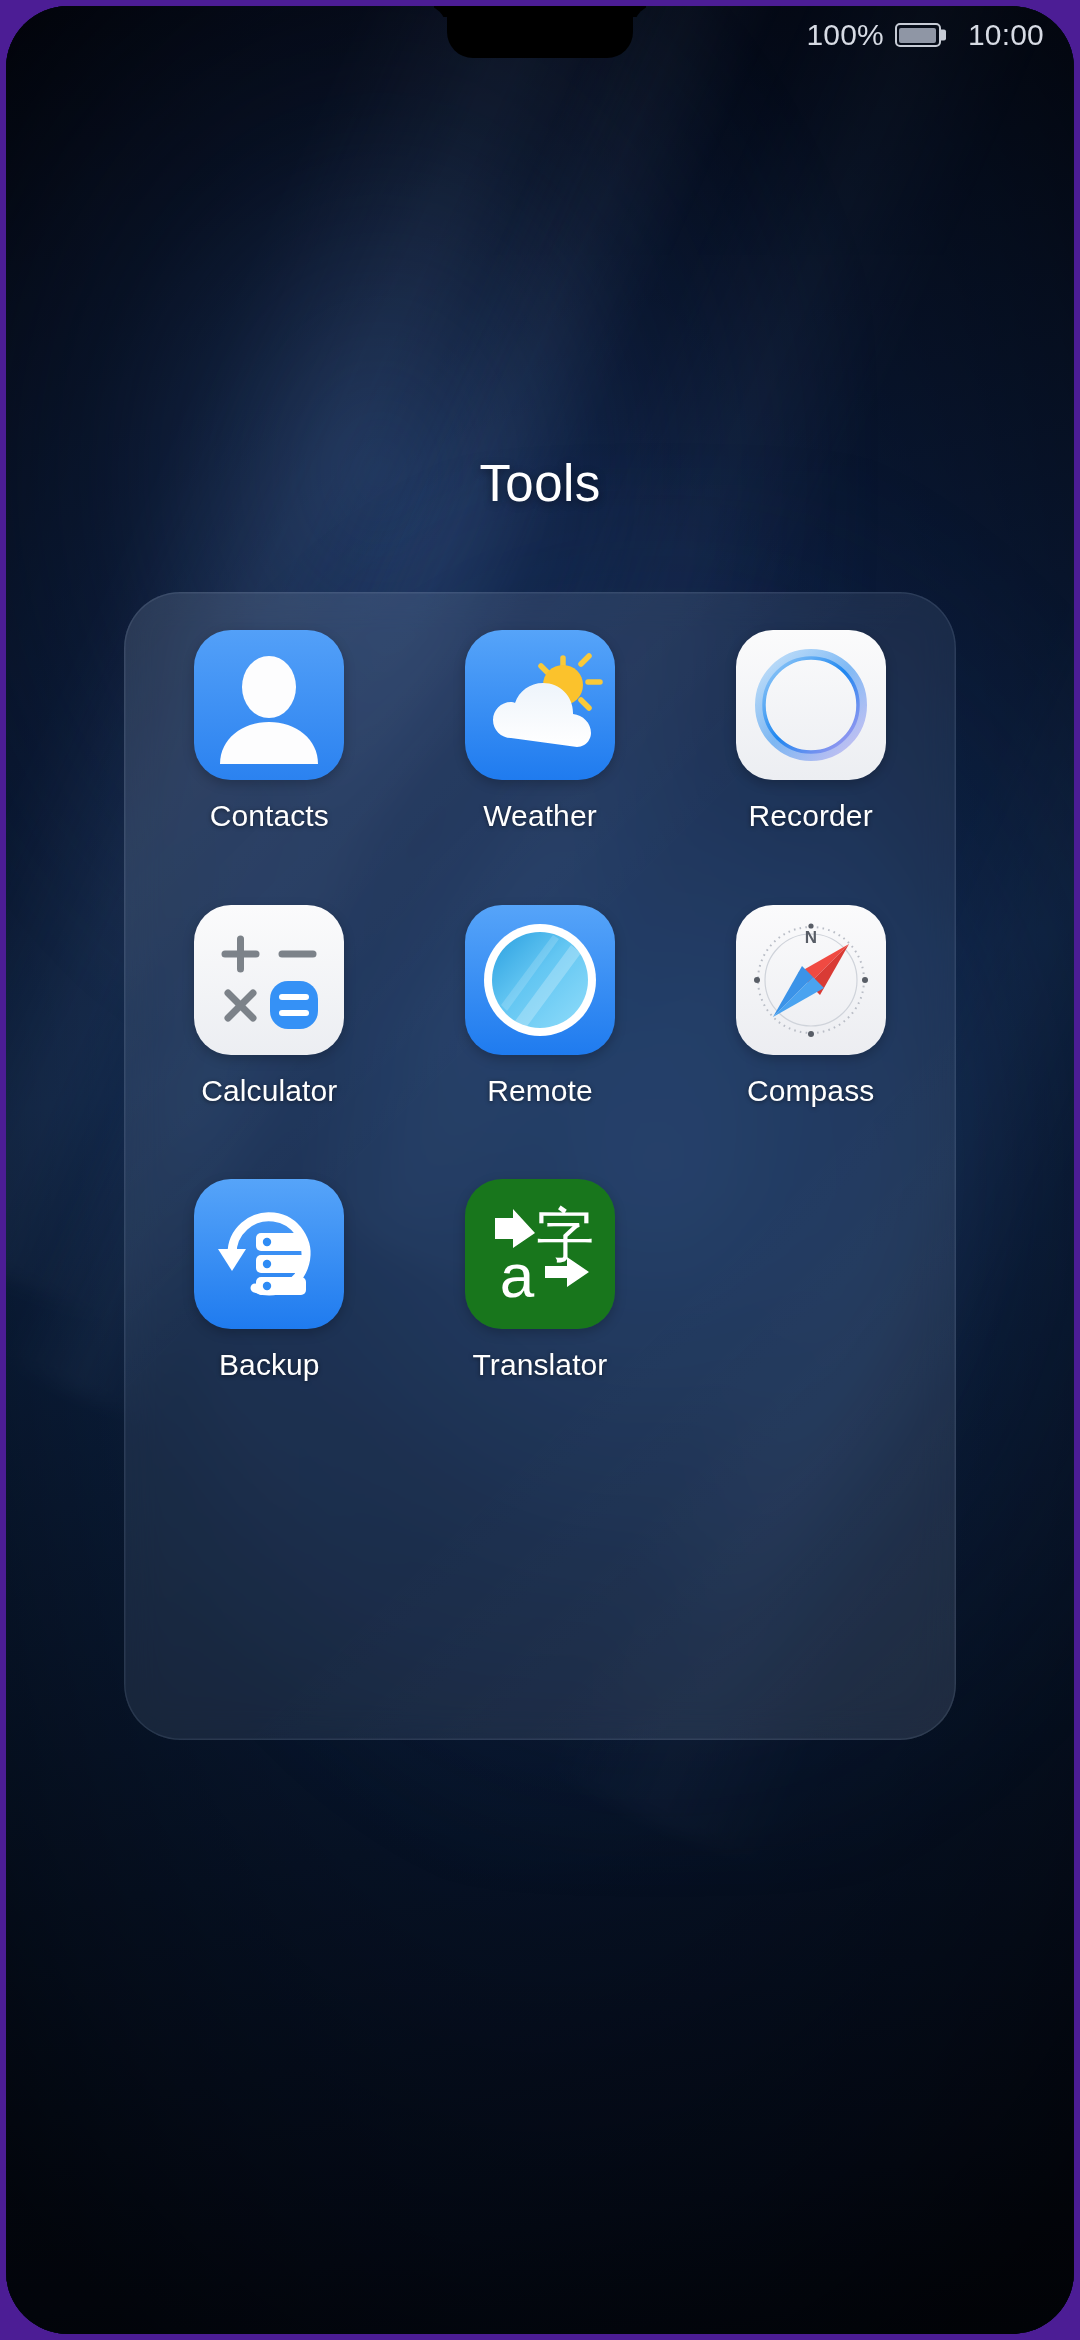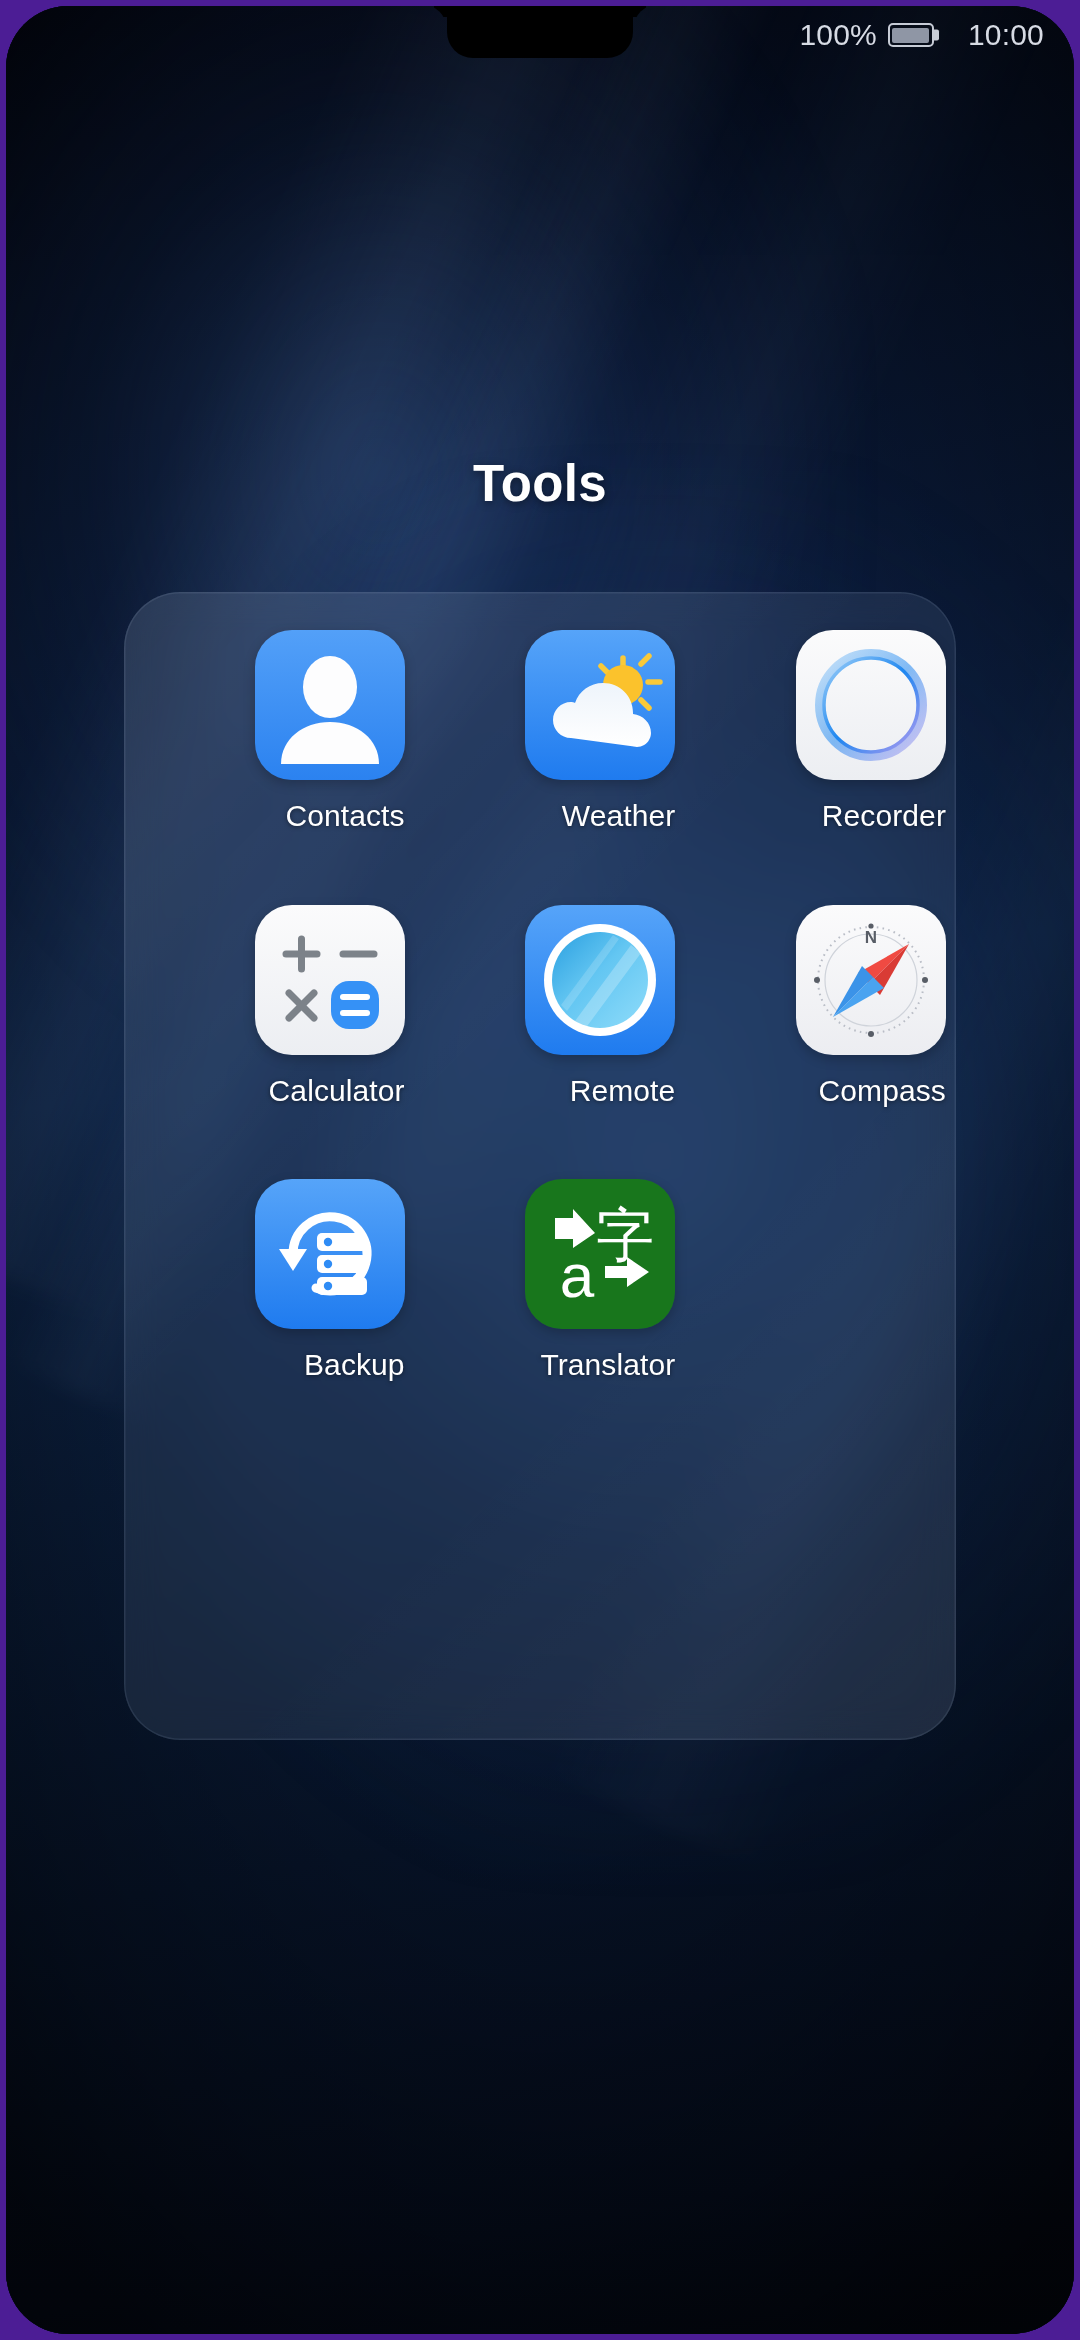--- a/index.html
+++ b/index.html
@@ -168,32 +168,32 @@
     height: 11px;
     background: #c7ccd6;
     border-radius: 0 2px 2px 0;
   }
   .battery-fill {
     width: 100%;
     height: 100%;
     background: #8f96a5;
     border-radius: 2px;
   }
-  .clock { font-size: 30px; color: #d7dbe4; margin-left: 23px; }
+  .clock { font-size: 30px; color: #d7dbe4; margin-left: 16px; }
 
   
   .folder-title {
     position: absolute;
     top: 448px;
     left: 0;
     right: 0;
     text-align: center;
     color: #ffffff;
     font-size: 51px;
-    font-weight: 700;
+    font-weight: 400;
     letter-spacing: 0.4px;
     text-shadow: 0 2px 8px rgba(0,0,0,0.45);
     z-index: 20;
   }
 
   
   .folder-panel {
     position: absolute;
     left: 118px;
     top: 586px;
@@ -224,21 +224,21 @@
     display: grid;
     grid-template-columns: repeat(3, 1fr);
     grid-template-rows: repeat(4, 1fr);
     z-index: 20;
     padding: 24px 10px 26px 10px;
     box-sizing: border-box;
   }
   .app-cell {
     display: flex;
     flex-direction: column;
-    align-items: flex-end;
+    align-items: center;
     justify-content: flex-start;
     padding-top: 14px;
   }
   .icon-box {
     width: 150px;
     height: 150px;
     border-radius: 37px;
     position: relative;
     overflow: hidden;
     box-shadow: 0 4px 12px rgba(0,0,0,0.22);

